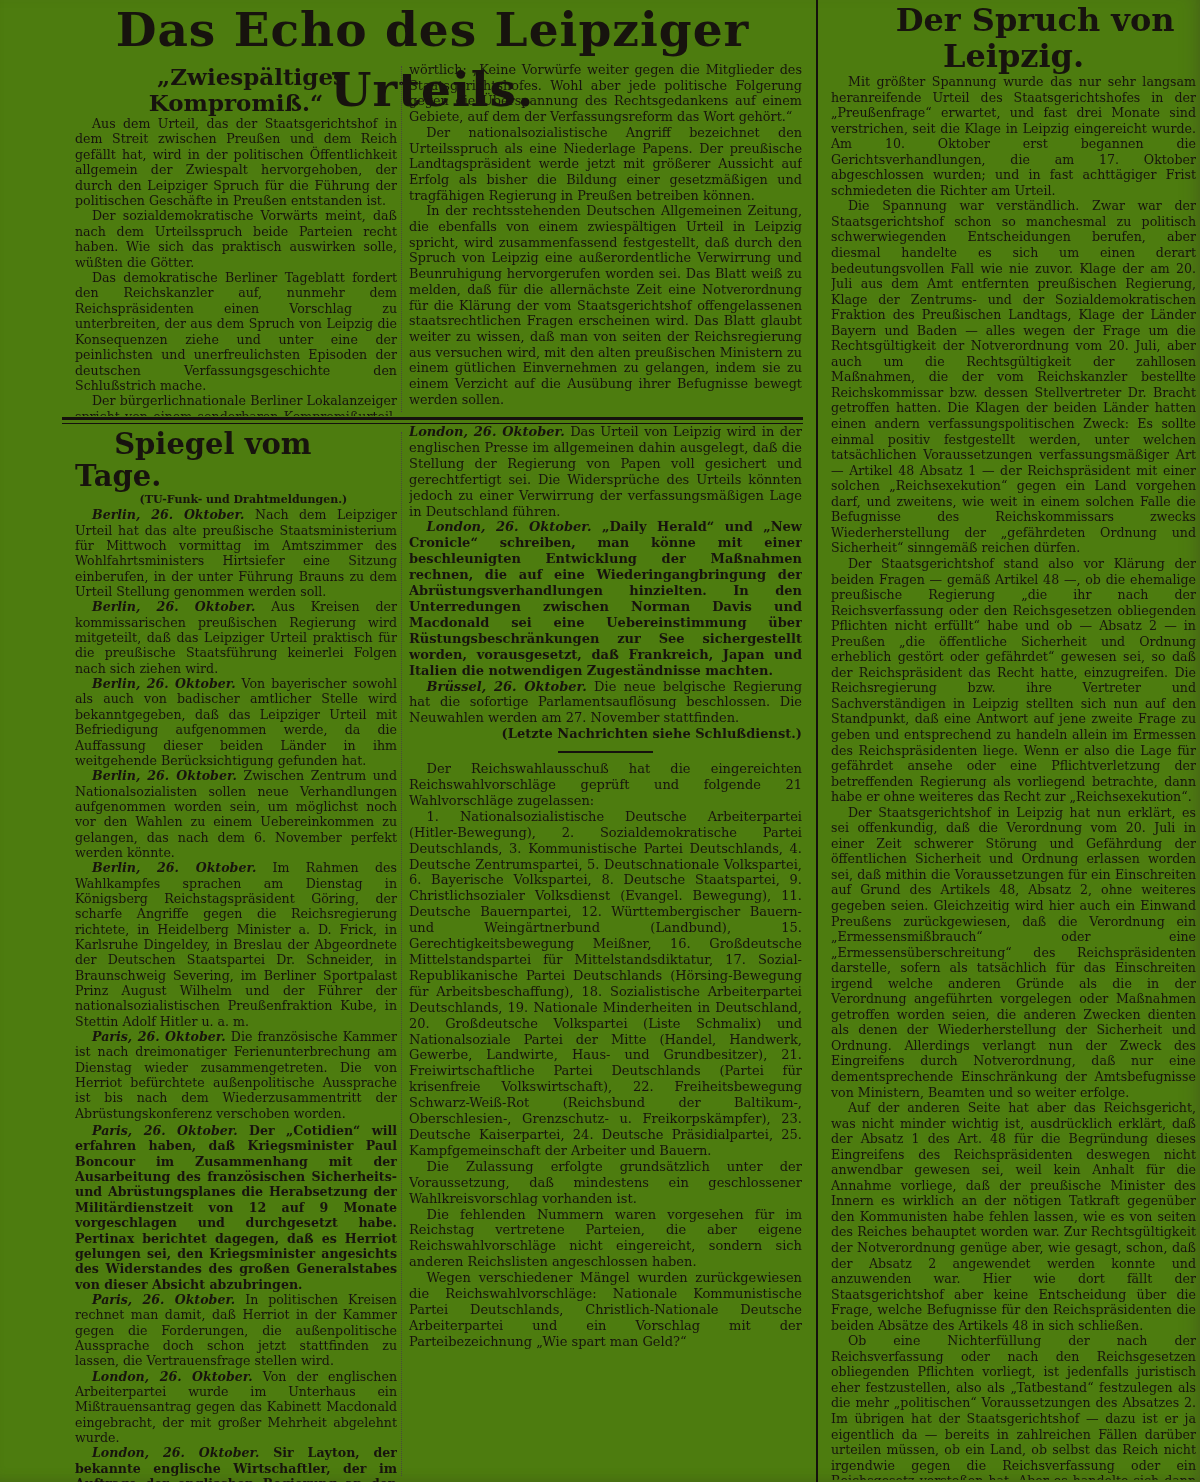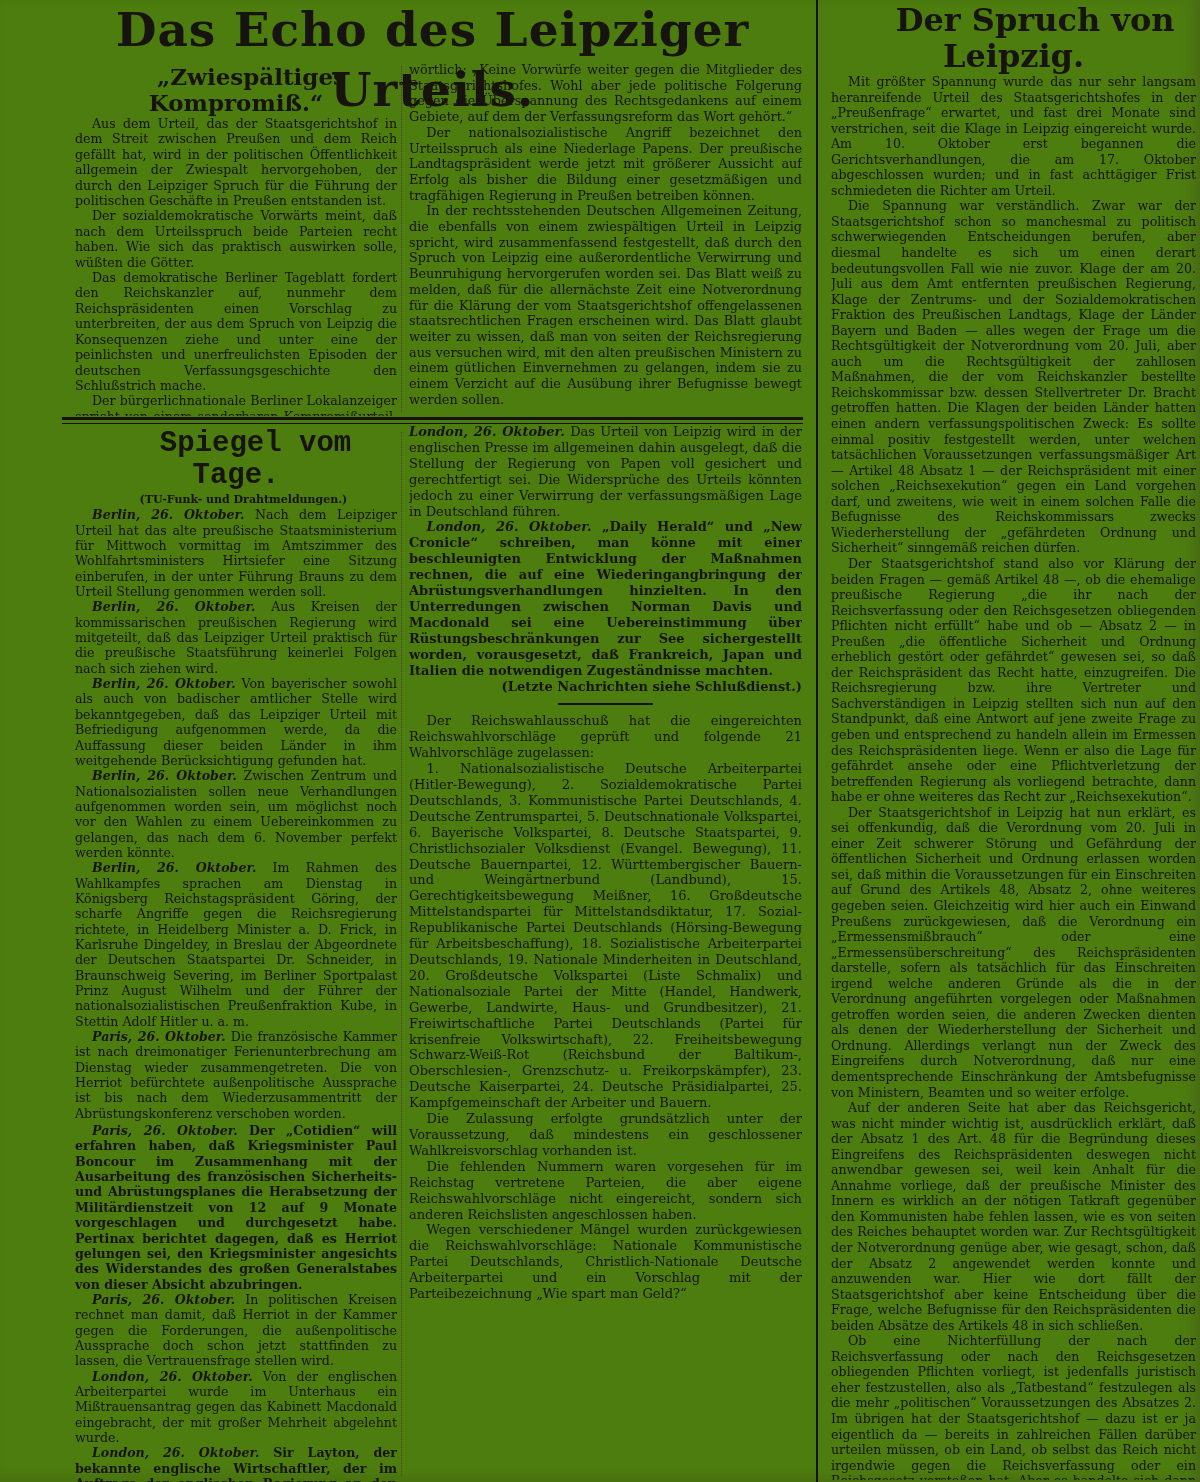--- a/index.html
+++ b/index.html
@@ -10,21 +10,21 @@
   .col p{margin:0;text-indent:1.35em;}
   .col p.noindent{text-indent:0;}
   .col p.gap{margin-top:2px;}
   .dl{font-weight:bold;font-style:italic;}
   .bold-item{font-weight:bold;}
   .main-headline{position:absolute;left:60px;top:0px;width:745px;text-align:center;
         font-size:47px;font-weight:bold;letter-spacing:1px;line-height:60px;
         font-family:"DejaVu Serif",serif;}
   .article-title-sm{font-size:23px;font-weight:bold;text-align:center;text-indent:0;
         margin:2px 0 10px 0;line-height:26px;}
-  .spiegel-title{font-size:29px;font-weight:bold;text-align:center;text-indent:0;margin:2px 0 2px 0;line-height:32px;font-family:Liberation Mono, monospace;}
+  .spiegel-title{font-size:29px;font-weight:bold;text-align:left;text-indent:0;margin:2px 0 2px 0;line-height:32px;}
   .spiegel-sub{font-size:11px;font-weight:bold;text-align:center;text-indent:0;margin:0 0 9px 0;}
   .wahl-title{font-size:27px;font-weight:bold;text-align:center;text-indent:0;margin:9px 0 8px 0;line-height:30px;}
   .right-title{font-size:32px;font-weight:bold;text-align:center;text-indent:0;margin:4px 0 10px 0;line-height:36px;}
   .note-line{font-weight:bold;text-align:right;text-indent:0;margin:6px 0 4px 0;}
   .sep{width:95px;border-top:2px solid #15120d;margin:9px auto 8px auto;height:0;}
   .hrule-top{position:absolute;left:62px;top:417px;width:741px;height:3px;
         border-top:3px solid #15120d;border-bottom:1px solid #15120d;}
   .vrule-solid{position:absolute;left:816px;top:0;width:2px;height:1482px;background:#15120d;}
   .vrule-dot1{position:absolute;left:401px;top:66px;height:346px;width:0;border-left:1.5px dotted #4a463e;}
   .vrule-dot2{position:absolute;left:401px;top:432px;height:1044px;width:0;border-left:1.5px dotted #4a463e;}
@@ -72,20 +72,21 @@
     <p class="bold-item gap"><span class="dl">Paris, 26. Oktober.</span> <span>Der „Cotidien“ will erfahren haben, daß Kriegsminister Paul Boncour im Zusammenhang mit der Ausarbeitung des französischen Sicherheits- und Abrüstungsplanes die Herabsetzung der Militärdienstzeit von 12 auf 9 Monate vorgeschlagen und durchgesetzt habe. Pertinax berichtet dagegen, daß es Herriot gelungen sei, den Kriegsminister angesichts des Widerstandes des großen Generalstabes von dieser Absicht abzubringen.</span></p>
     <p><span class="dl">Paris, 26. Oktober.</span> <span>In politischen Kreisen rechnet man damit, daß Herriot in der Kammer gegen die Forderungen, die außenpolitische Aussprache doch schon jetzt stattfinden zu lassen, die Vertrauensfrage stellen wird.</span></p>
     <p><span class="dl">London, 26. Oktober.</span> <span>Von der englischen Arbeiterpartei wurde im Unterhaus ein Mißtrauensantrag gegen das Kabinett Macdonald eingebracht, der mit großer Mehrheit abgelehnt wurde.</span></p>
     <p class="bold-item"><span class="dl">London, 26. Oktober.</span> <span>Sir Layton, der bekannte englische Wirtschaftler, der im Auftrage der englischen Regierung an den Vorarbeiten zu der Weltwirtschaftskonferenz beteiligt war, hat sein Amt wegen grundsätzlicher Meinungsverschiedenheiten niedergelegt.</span></p>
 
   </div>
 
   <div class="col" id="col-bm">
     <p class="noindent"><span class="dl">London, 26. Oktober.</span> <span>Das Urteil von Leipzig wird in der englischen Presse im allgemeinen dahin ausgelegt, daß die Stellung der Regierung von Papen voll gesichert und gerechtfertigt sei. Die Widersprüche des Urteils könnten jedoch zu einer Verwirrung der verfassungsmäßigen Lage in Deutschland führen.</span></p>
     <p class="bold-item"><span class="dl">London, 26. Oktober.</span> <span>„Daily Herald“ und „New Cronicle“ schreiben, man könne mit einer beschleunigten Entwicklung der Maßnahmen rechnen, die auf eine Wiederingangbringung der Abrüstungsverhandlungen hinzielten. In den Unterredungen zwischen Norman Davis und Macdonald sei eine Uebereinstimmung über Rüstungsbeschränkungen zur See sichergestellt worden, vorausgesetzt, daß Frankreich, Japan und Italien die notwendigen Zugeständnisse machten.</span></p>
+    <p><span class="dl">Brüssel, 26. Oktober.</span> <span>Die neue belgische Regierung hat die sofortige Parlamentsauflösung beschlossen. Die Neuwahlen werden am 27. November stattfinden.</span></p>
     <p class="note-line">(Letzte Nachrichten siehe Schlußdienst.)</p>
     <div class="sep"></div>
     <p>Der Reichswahlausschuß hat die eingereichten Reichswahlvorschläge geprüft und folgende 21 Wahlvorschläge zugelassen:</p>
     <p>1. Nationalsozialistische Deutsche Arbeiterpartei (Hitler-Bewegung), 2. Sozialdemokratische Partei Deutschlands, 3. Kommunistische Partei Deutschlands, 4. Deutsche Zentrumspartei, 5. Deutschnationale Volkspartei, 6. Bayerische Volkspartei, 8. Deutsche Staatspartei, 9. Christlichsozialer Volksdienst (Evangel. Bewegung), 11. Deutsche Bauernpartei, 12. Württembergischer Bauern- und Weingärtnerbund (Landbund), 15. Gerechtigkeitsbewegung Meißner, 16. Großdeutsche Mittelstandspartei für Mittelstandsdiktatur, 17. Sozial-Republikanische Partei Deutschlands (Hörsing-Bewegung für Arbeitsbeschaffung), 18. Sozialistische Arbeiterpartei Deutschlands, 19. Nationale Minderheiten in Deutschland, 20. Großdeutsche Volkspartei (Liste Schmalix) und Nationalsoziale Partei der Mitte (Handel, Handwerk, Gewerbe, Landwirte, Haus- und Grundbesitzer), 21. Freiwirtschaftliche Partei Deutschlands (Partei für krisenfreie Volkswirtschaft), 22. Freiheitsbewegung Schwarz-Weiß-Rot (Reichsbund der Baltikum-, Oberschlesien-, Grenzschutz- u. Freikorpskämpfer), 23. Deutsche Kaiserpartei, 24. Deutsche Präsidialpartei, 25. Kampfgemeinschaft der Arbeiter und Bauern.</p>
     <p>Die Zulassung erfolgte grundsätzlich unter der Voraussetzung, daß mindestens ein geschlossener Wahlkreisvorschlag vorhanden ist.</p>
     <p>Die fehlenden Nummern waren vorgesehen für im Reichstag vertretene Parteien, die aber eigene Reichswahlvorschläge nicht eingereicht, sondern sich anderen Reichslisten angeschlossen haben.</p>
     <p>Wegen verschiedener Mängel wurden zurückgewiesen die Reichswahlvorschläge: Nationale Kommunistische Partei Deutschlands, Christlich-Nationale Deutsche Arbeiterpartei und ein Vorschlag mit der Parteibezeichnung „Wie spart man Geld?“</p>
 
   </div>
 

